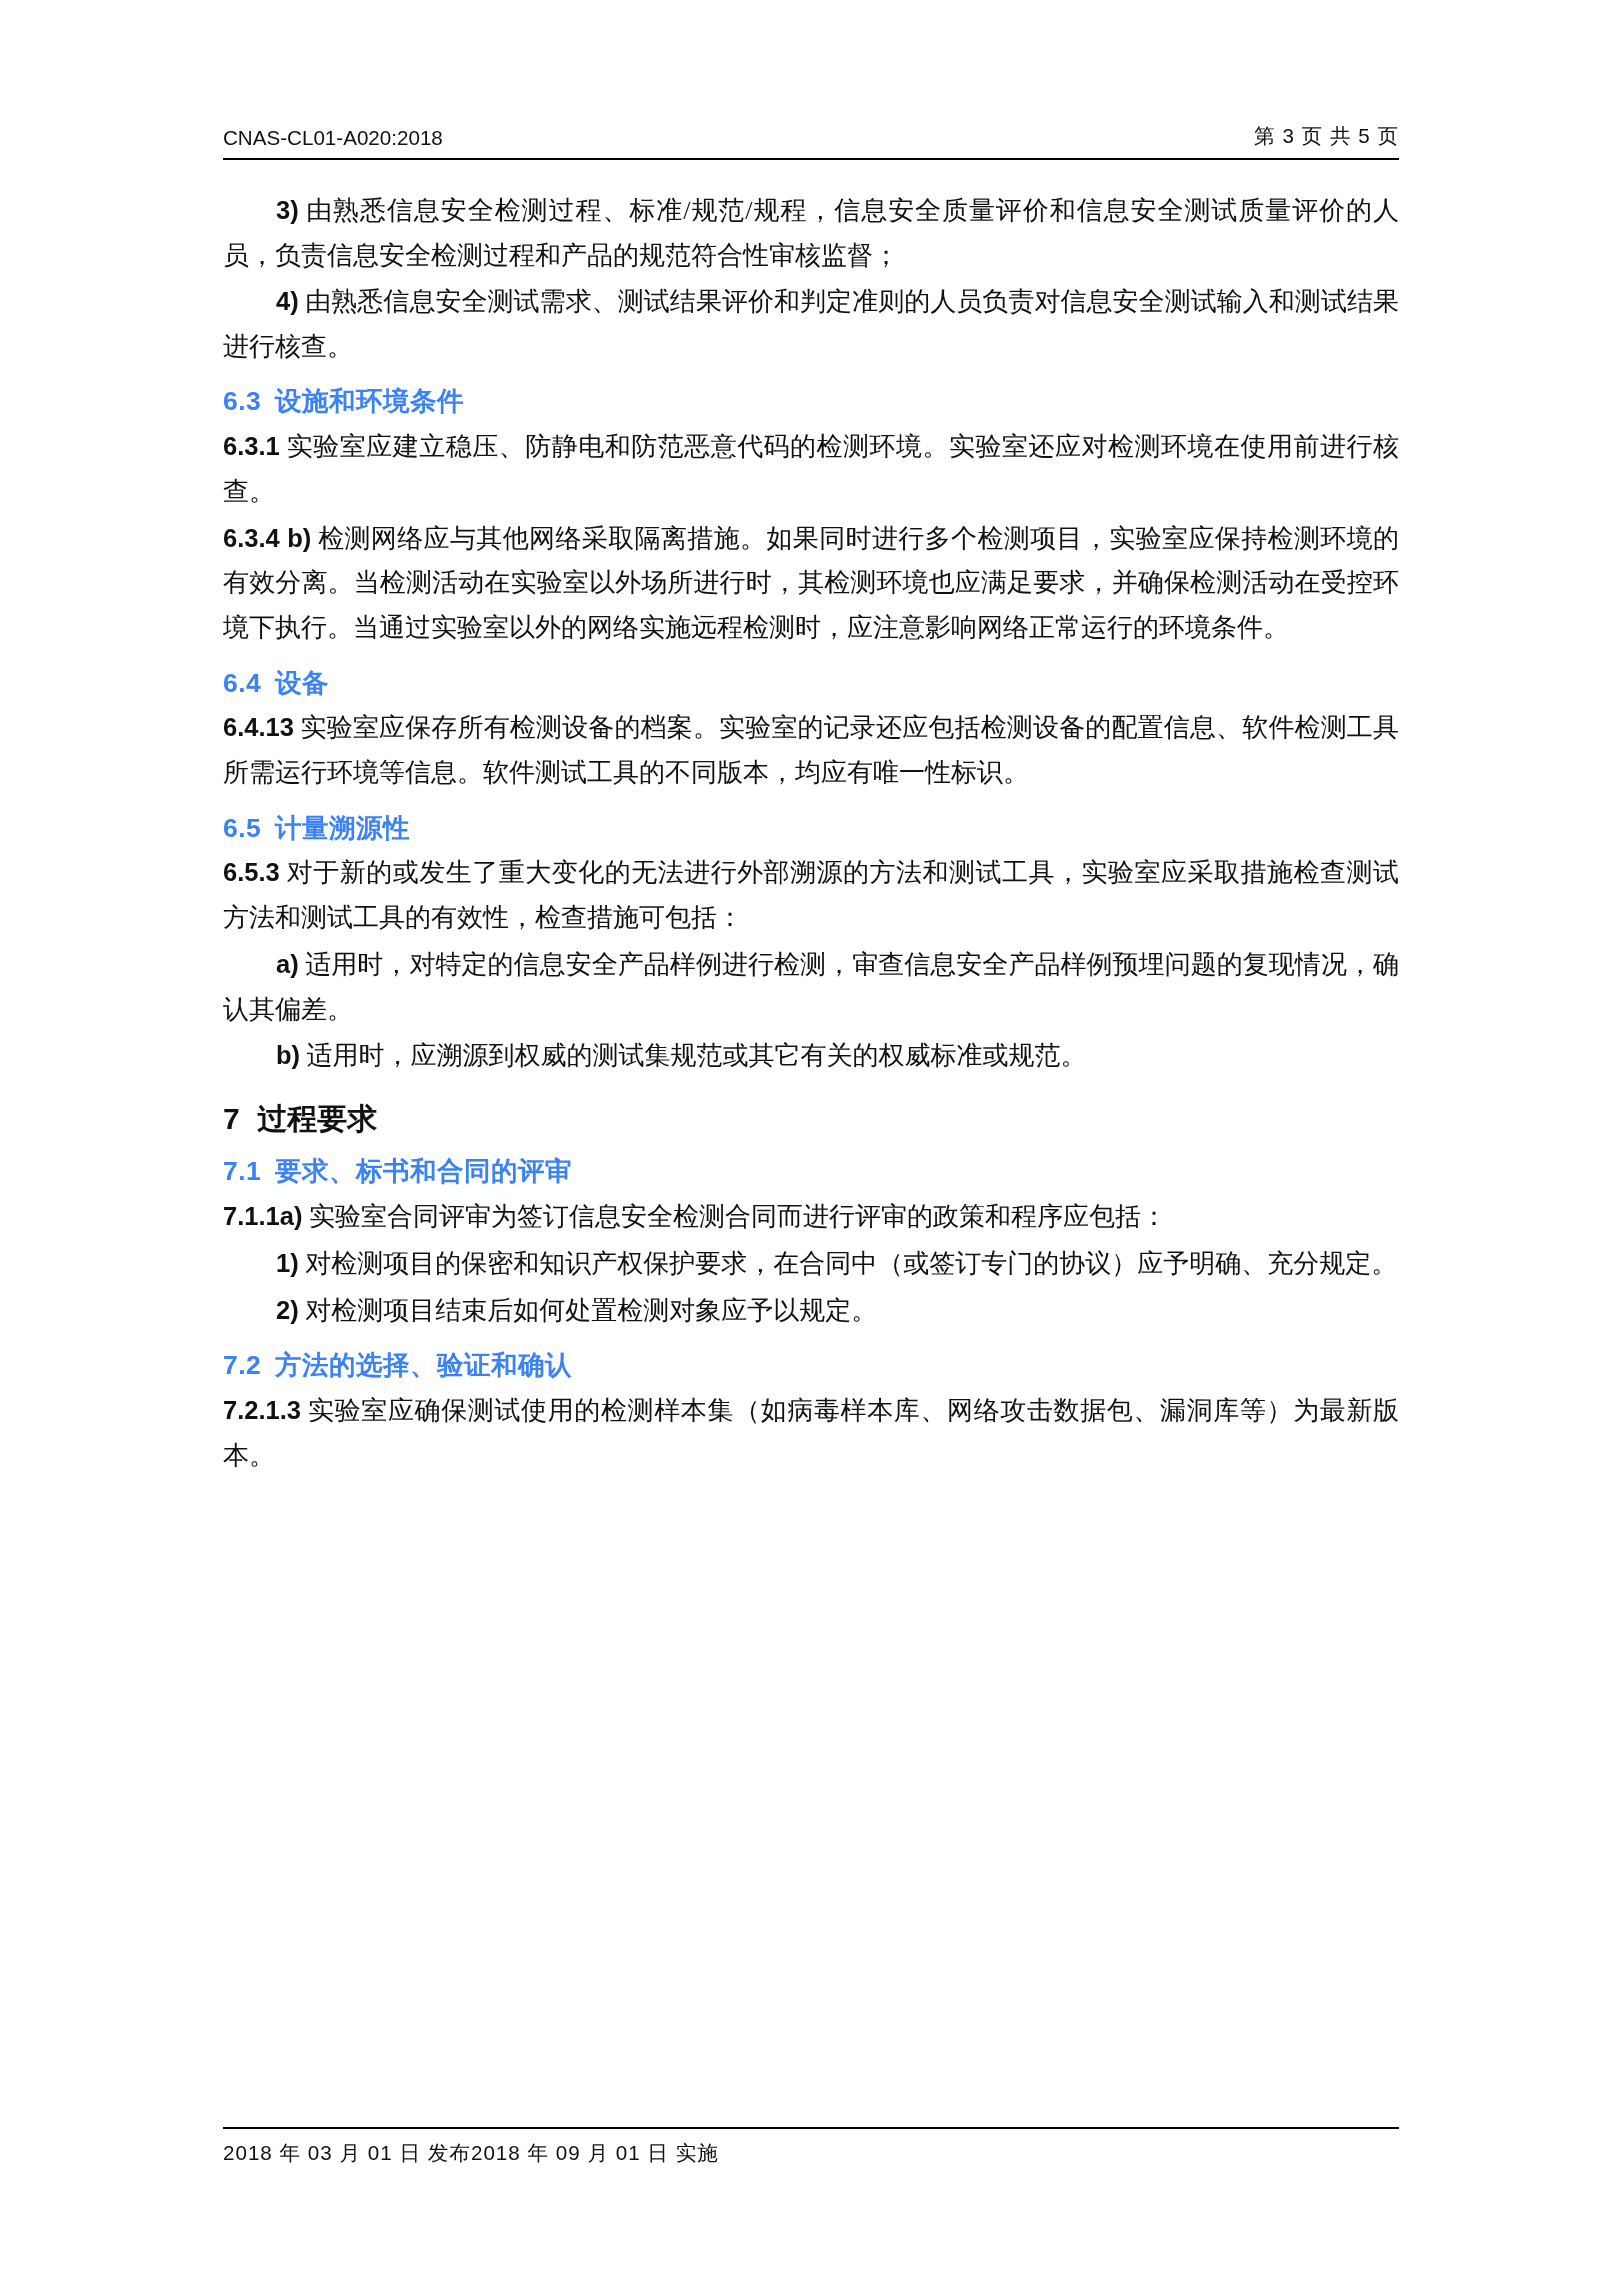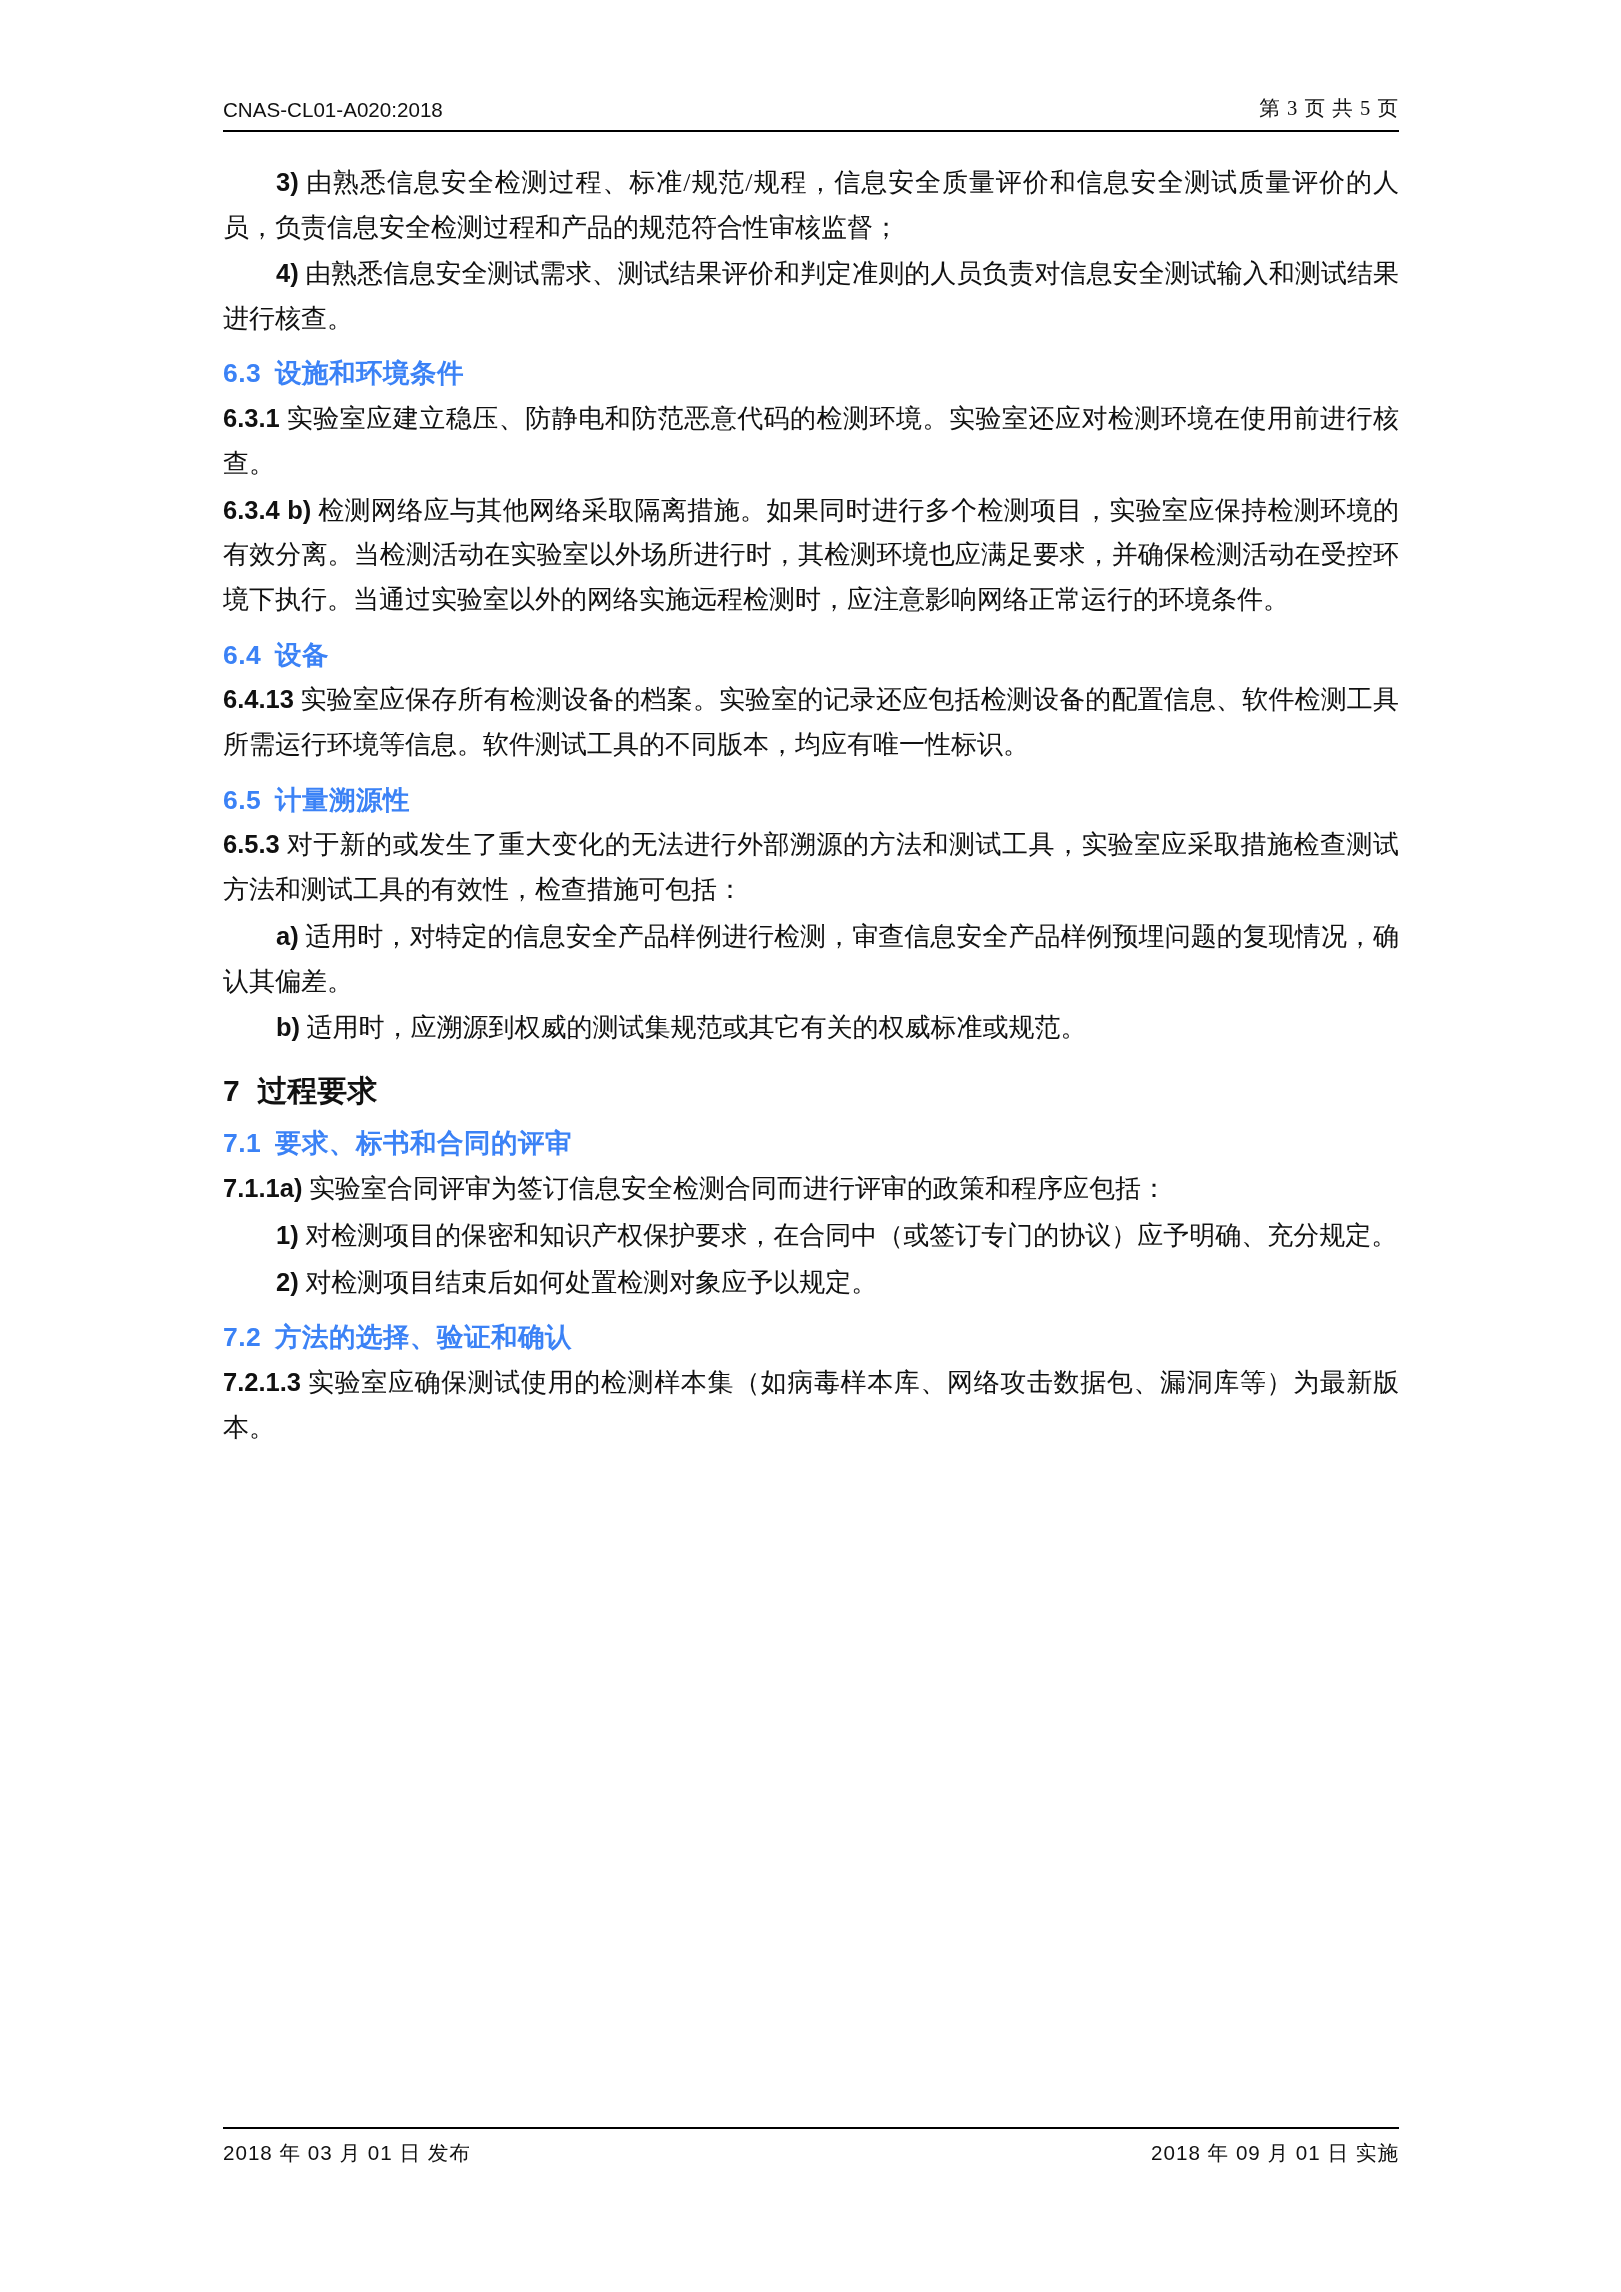--- a/index.html
+++ b/index.html
@@ -29,22 +29,23 @@
     display: flex;
     justify-content: space-between;
     align-items: flex-end;
     font-family: "Liberation Sans", sans-serif;
     font-size: 20.6px;
     color: #111;
     padding-bottom: 7.8px;
     border-bottom: 2px solid #000;
   }
   .header-right {
-    font-family: Liberation Serif, serif;
+    font-family: Liberation Sans, sans-serif;
     letter-spacing: 1px;
+    margin-top: 28px;
   }
   
   .body-area {
     margin-top: 29px;
   }
   p {
     margin: 0 0 2px 0;
     font-size: 26px;
     line-height: 1.72;
     color: #111;
@@ -86,21 +87,21 @@
   }
   
   .footer {
     position: absolute;
     left: 223px;
     top: 2127px;
     width: 1176px;
     border-top: 2px solid #000;
     padding-top: 9.8px;
     display: flex;
-    justify-content: space-between;
+    justify-content: flex-start;
     font-family: "Liberation Sans", sans-serif;
     font-size: 20.6px;
     color: #111;
     letter-spacing: 1px;
   }
 </style>
 </head>
 <body>
 
 <div class="page">

